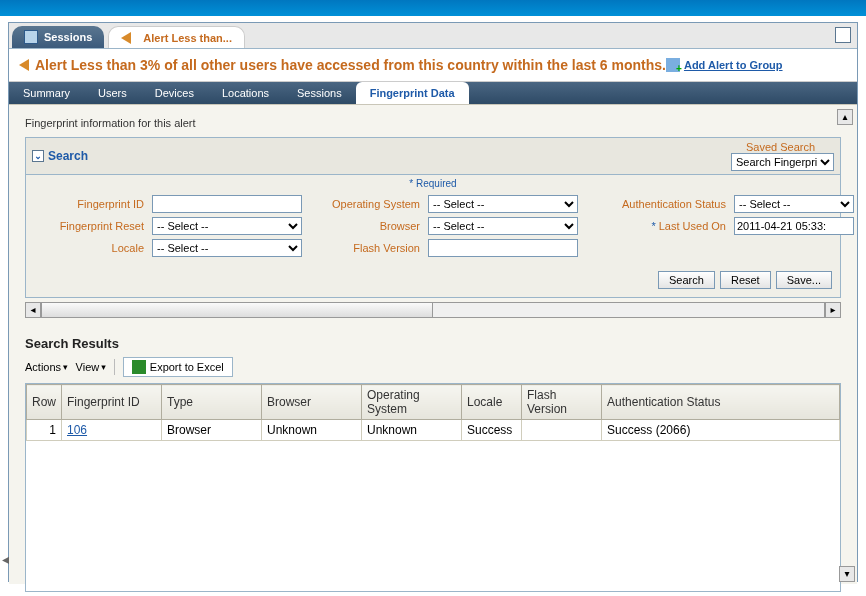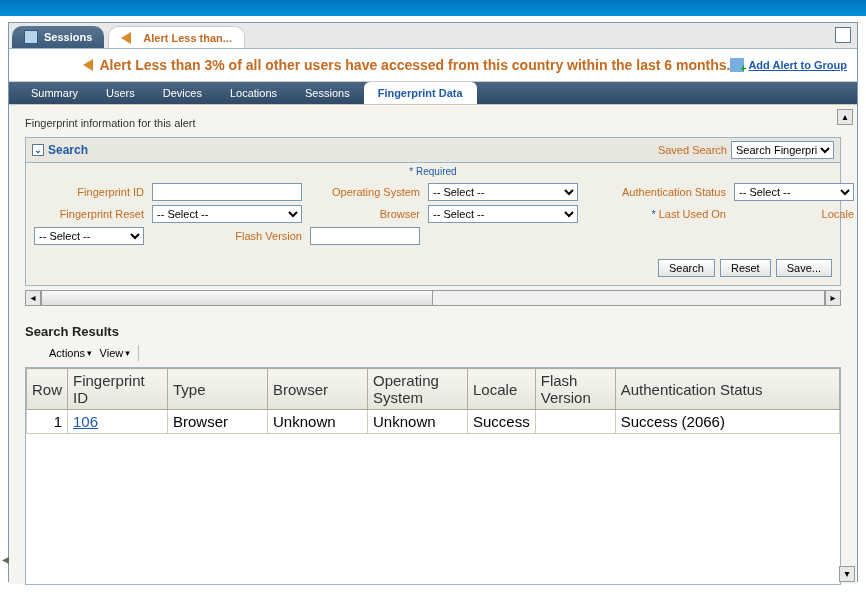--- a/index.html
+++ b/index.html
@@ -65,21 +65,21 @@
     width: 16px;
     height: 16px;
     border: 1px solid #5a7690;
     background: #fff;
     cursor: pointer;
   }
   .alert-banner {
     padding: 8px 10px;
     display: flex;
     align-items: center;
-    justify-content: flex-end;
+    justify-content: flex-start;
     border-bottom: 1px solid #ccc;
   }
   .alert-banner .msg {
     display: flex;
     align-items: center;
   }
   .alert-banner .msg-text {
     color: #c56a1e;
     font-weight: bold;
     font-size: 14px;
@@ -93,21 +93,21 @@
     font-size: 11px;
     text-decoration: underline;
     font-weight: bold;
   }
   .add-alert-btn .icon { margin-right: 4px; }
   .sub-tabs {
     display: flex;
     background: linear-gradient(#4a6682, #2e4a66);
     height: 22px;
     align-items: stretch;
-    padding-left: 8px;
+    padding-left: 0;
   }
   .sub-tab {
     padding: 4px 14px;
     color: #fff;
     font-size: 11px;
     cursor: pointer;
     border-top-left-radius: 6px;
     border-top-right-radius: 6px;
     display: flex;
     align-items: center;
@@ -167,21 +167,21 @@
     width: 12px;
     height: 12px;
     border: 1px solid #5a7690;
     margin-right: 4px;
     text-align: center;
     line-height: 10px;
     font-size: 9px;
     cursor: pointer;
     background: #fff;
   }
-  .saved-search { display: flex; align-items: center; }
+  .saved-search { display: flex; align-items: center; flex-direction: column; }
   .saved-search label { color: #c56a1e; margin-right: 4px; }
   .required { text-align: center; color: #1e5aa8; font-size: 10px; padding: 3px 8px 0; }
   .form-grid {
     display: grid;
     grid-template-columns: 110px 150px 110px 150px 140px 120px;
     gap: 4px 8px;
     padding: 6px 8px 10px;
     align-items: center;
   }
   .form-grid label { text-align: right; color: #c56a1e; font-size: 11px; }
@@ -239,21 +239,20 @@
     font-weight: bold;
     font-size: 13px;
     padding: 18px 16px 4px;
     color: #222;
   }
   .toolbar {
     display: flex;
     align-items: center;
     padding: 2px 16px 6px;
     gap: 8px;
-    margin-left: 24px;
   }
   .toolbar .menu-btn {
     font-size: 11px;
     cursor: pointer;
     display: flex;
     align-items: center;
     gap: 2px;
   }
   .toolbar .menu-btn::after { content: " ▾"; font-size: 9px; }
   .sep { width: 1px; height: 16px; background: #bbb; }
@@ -264,21 +263,21 @@
     display: flex;
     align-items: center;
     gap: 4px;
     font-size: 11px;
     background: #fff;
   }
   .grid {
     margin: 0 16px;
     border: 1px solid #9bb5c9;
   }
-  .grid table { border-collapse: collapse; width: 100%; font-size: 15px; }
+  .grid table { border-collapse: collapse; width: 100%; font-size: 12px; }
   .grid th {
     background: linear-gradient(#f6f6f0, #e6e5dc);
     border: 1px solid #b0ad9e;
     padding: 3px 5px;
     text-align: left;
     font-weight: normal;
     color: #333;
   }
   .grid td {
     border: 1px solid #d0cdbc;
@@ -403,20 +402,21 @@
         <label>Operating System</label>
         <select><option>-- Select --</option></select>
         <label>Authentication Status</label>
         <select><option>-- Select --</option></select>
 
         <label>Fingerprint Reset</label>
         <select><option>-- Select --</option></select>
         <label>Browser</label>
         <select><option>-- Select --</option></select>
         <label class="req">Last Used On</label>
+        <input type="text" value="2011-04-21 05:33:" style="">
 
         <label>Locale</label>
         <select><option>-- Select --</option></select>
         <label>Flash Version</label>
         <input type="text" value="" style="">
         <span></span>
           <span></span>
       </div>
 
       <div class="btn-row">
@@ -437,20 +437,24 @@
     <div class="results-title">Search Results</div>
 
     <div class="toolbar">
       <div class="menu-btn">
           <span>Actions</span>
         </div>
       <div class="menu-btn">
           <span>View</span>
         </div>
       <div class="sep"></div>
+      <div class="export-btn">
+        <span class="icon-excel"></span>
+        <span>Export to Excel</span>
+      </div>
     </div>
 
     <div class="grid">
       <table>
         <thead>
           <tr>
             <th style="width:32px">Row</th>
             <th style="width:100px">Fingerprint ID</th>
             <th style="width:100px">Type</th>
             <th style="width:100px">Browser</th>

